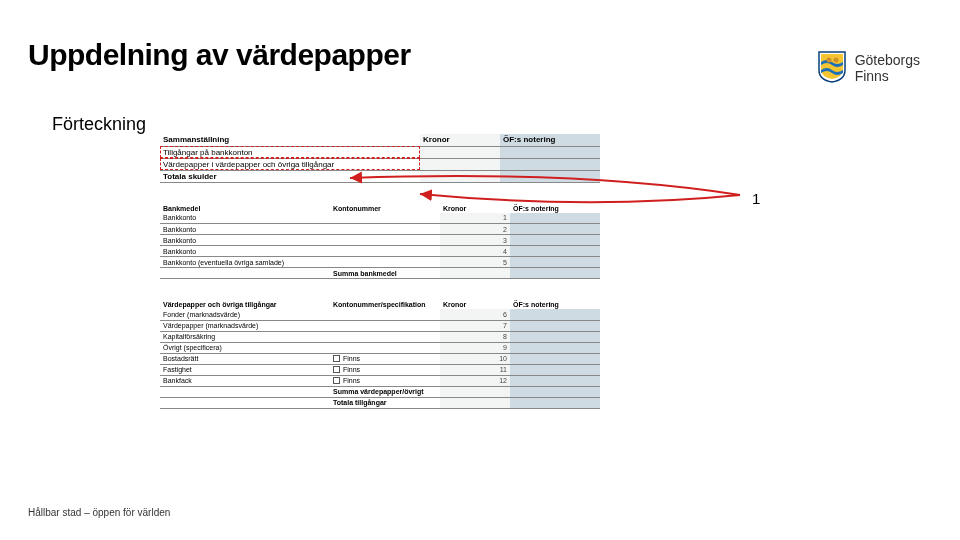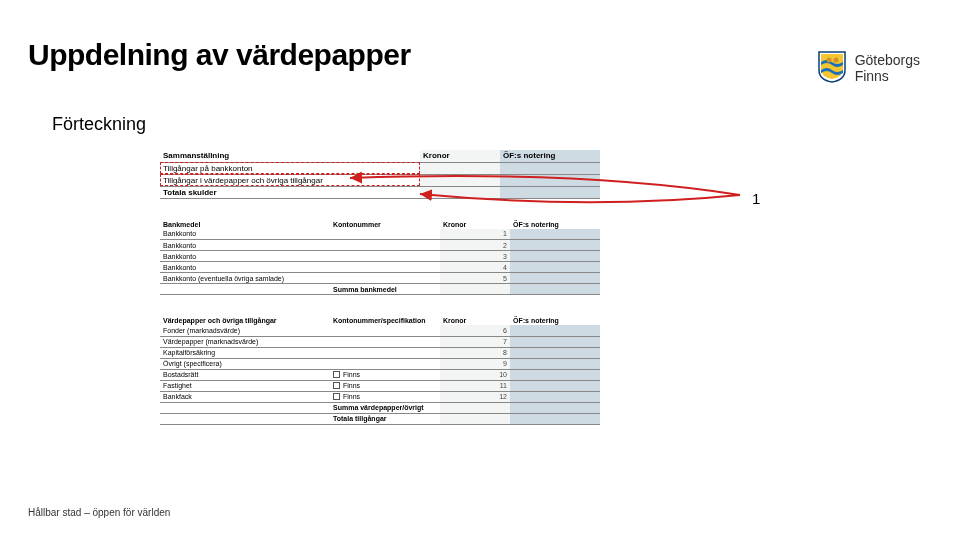--- a/index.html
+++ b/index.html
@@ -38,21 +38,21 @@
   }
   .subtitle {
     font-size: 18px;
     font-weight: 400;
     color: #000;
     padding: 30px 0 8px 52px;
   }
   .form-image {
     position: absolute;
     left: 160px;
-    top: 150px;
+    top: 134px;
     width: 560px;
   }
   
   .sum-tbl {
     width: 440px;
     border-collapse: collapse;
     font-size: 8px;
   }
   .sum-tbl th, .sum-tbl td {
     text-align: left;
@@ -145,21 +145,21 @@
       <td class="col-label bold">Sammanställning</td>
       <td class="col-kr">Kronor</td>
       <td class="col-of">ÖF:s notering</td>
     </tr>
     <tr>
       <td class="col-label dashed-red">Tillgångar på bankkonton</td>
       <td class="col-kr"></td>
           <td class="col-of"></td>
     </tr>
     <tr>
-      <td class="col-label dashed-red">Tillgångar i värdepapper och övriga tillgångar</td>
+      <td class="col-label dashed-red">Värdepapper i värdepapper och övriga tillgångar</td>
       <td class="col-kr"></td>
           <td class="col-of"></td>
     </tr>
     <tr>
       <td class="col-label bold">Totala skulder</td>
       <td class="col-kr"></td>
           <td class="col-of"></td>
     </tr>
   </tbody>
     </table>

